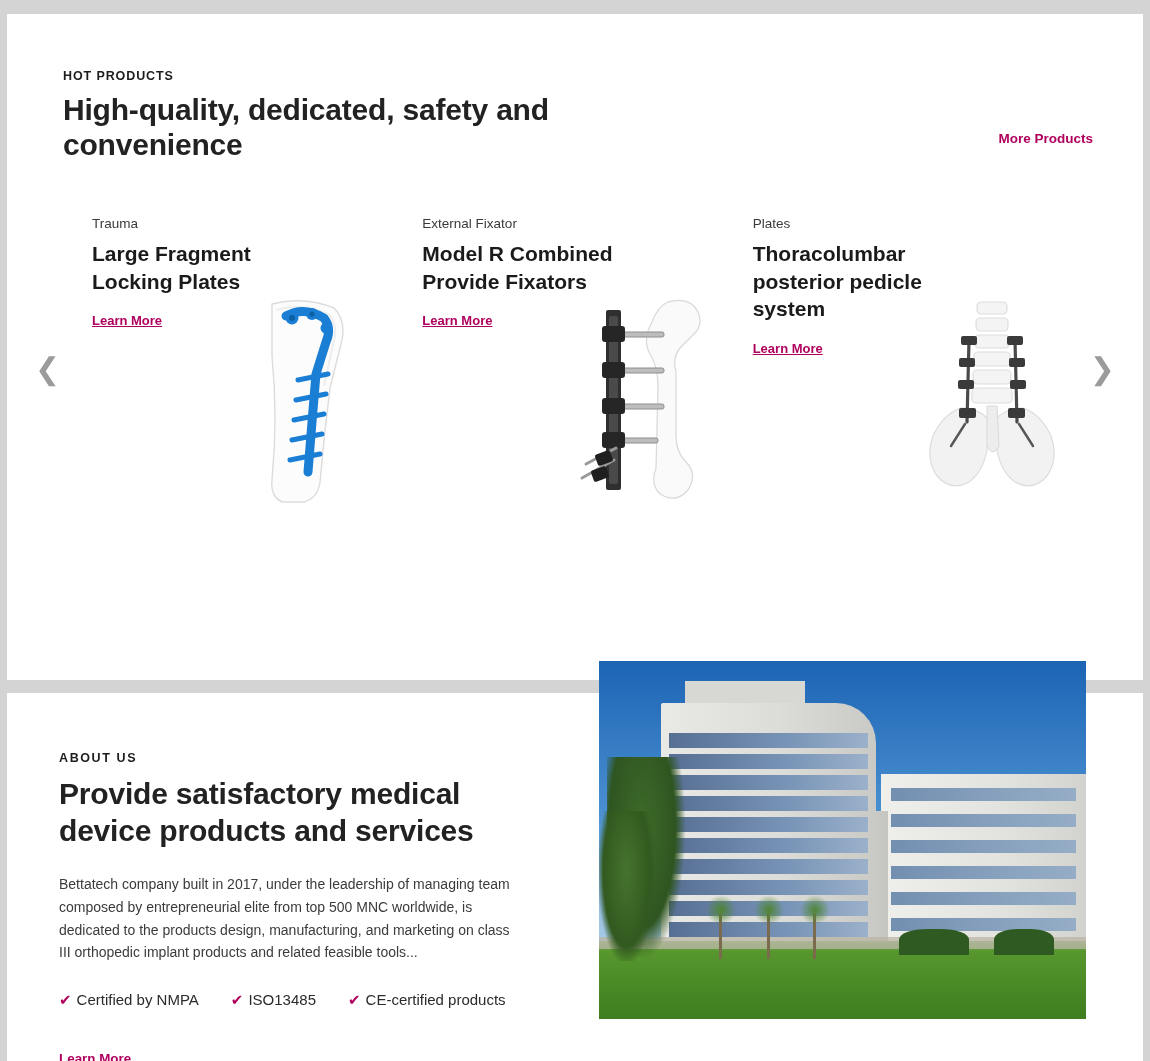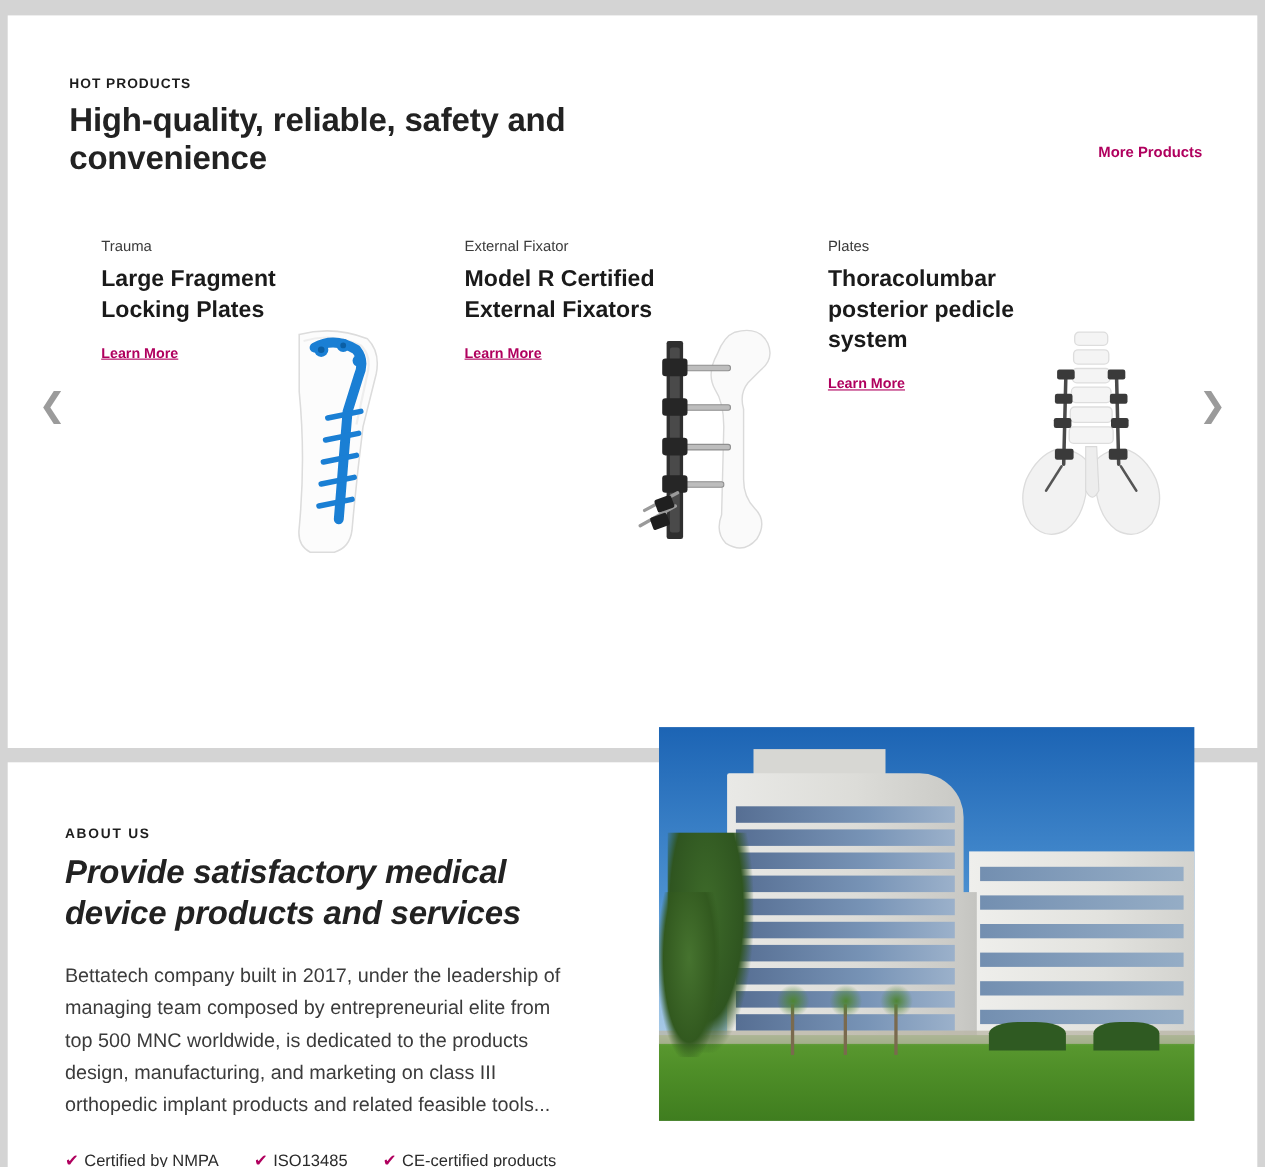--- a/index.html
+++ b/index.html
@@ -64,20 +64,21 @@
     cursor: pointer;
   }
 
   .cards {
     position: absolute;
     top: 202px;
     left: 85px;
     width: 975px;
     display: flex;
     gap: 16px;
+    justify-content: flex-end;
   }
   .card {
     width: 346px;
     position: relative;
     min-height: 300px;
   }
   .card-cat {
     font-size: 13.5px;
     color: #3a3a3a;
     margin: 0;
@@ -144,24 +145,23 @@
     margin: 0;
   }
   .about-title {
     font-size: 30px;
     font-weight: bold;
     line-height: 1.22;
     color: #222222;
     margin: 11px 0 0 0;
     max-width: 460px;
     letter-spacing: -0.2px;
-    font-style: italic;
   }
   .about-body {
-    font-size: 18px;
+    font-size: 14px;
     line-height: 1.62;
     color: #3b3b3b;
     margin: 24px 0 0 0;
     max-width: 455px;
   }
   .badges {
     display: flex;
     margin-top: 27px;
     align-items: center;
   }
@@ -268,21 +268,21 @@
 </style>
 </head>
 <body>
 
 <div class="page">
 
   <section class="products-section">
 
     <div class="products-head">
       <p class="eyebrow">HOT PRODUCTS</p>
-      <h2 class="section-title">High-quality, reliable, safety and convenience</h2>
+      <h2 class="section-title">High-quality, dedicated, safety and convenience</h2>
       <a class="more-products">More Products</a>
     </div>
 
     <div class="cards">
 
       <div class="card">
         <p class="card-cat">Trauma</p>
         <h3 class="card-title">Large Fragment Locking Plates</h3>
         <a class="learn-more">Learn More</a>
         <div class="card-img">
@@ -301,21 +301,21 @@
               <line x1="52" y1="124" x2="82" y2="118"></line>
               <line x1="50" y1="144" x2="80" y2="138"></line>
               <line x1="48" y1="164" x2="78" y2="158"></line>
             </g>
           </svg>
         </div>
       </div>
 
       <div class="card">
         <p class="card-cat">External Fixator</p>
-        <h3 class="card-title">Model R Certified External Fixators</h3>
+        <h3 class="card-title">Model R Combined Provide Fixators</h3>
         <a class="learn-more">Learn More</a>
         <div class="card-img">
           <svg viewBox="0 0 180 215" width="180" height="215">
             <path d="M96 6 Q118 0 126 16 Q132 30 120 40 L108 52 Q100 62 104 76 L104 140 Q104 156 114 166 Q126 178 116 194 Q104 208 88 198 Q78 188 84 172 L86 92 Q86 70 78 58 Q70 44 80 26 Q86 10 96 6 Z" fill="#fafafa" stroke="#dadada" stroke-width="1.3"></path>
             <rect x="34" y="14" width="15" height="180" rx="2" fill="#2f2f2f"></rect>
             <rect x="37" y="20" width="9" height="168" rx="2" fill="#4a4a4a"></rect>
             <g fill="#bdbdbd" stroke="#8e8e8e" stroke-width="1">
               <rect x="46" y="36" width="46" height="5" rx="2"></rect>
               <rect x="46" y="72" width="46" height="5" rx="2"></rect>
               <rect x="46" y="108" width="46" height="5" rx="2"></rect>

